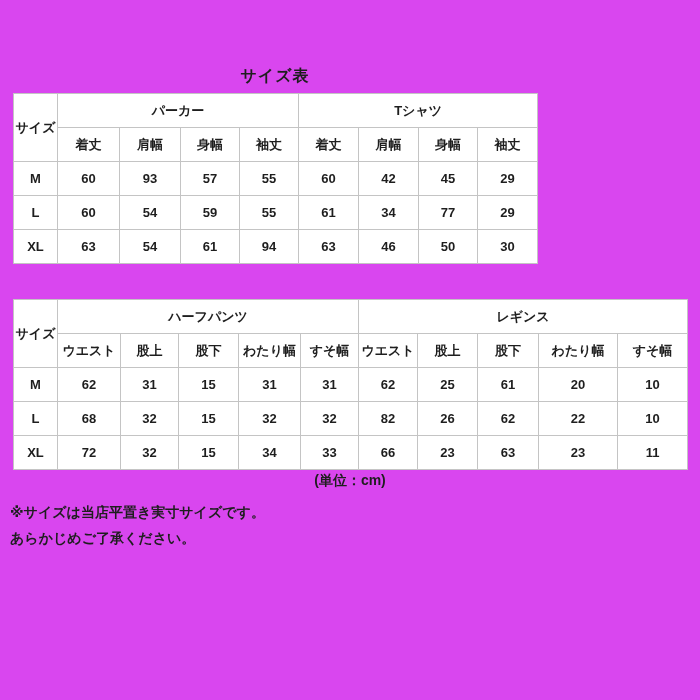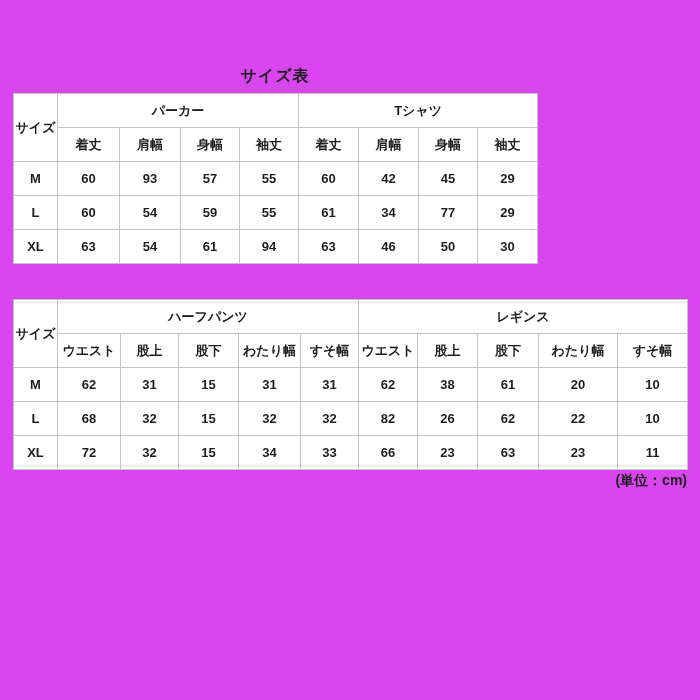--- a/index.html
+++ b/index.html
@@ -41,21 +41,21 @@
     font-weight: bold;
     color: #1e1e1e;
     padding: 0;
     height: 33px;
     overflow: hidden;
     white-space: nowrap;
   }
   .unit-note {
     width: 674px;
     margin: 2px 0 0 13px;
-    text-align: right;
+    text-align: center;
     font-size: 14px;
   }
   .footnotes {
     margin: 9px 0 0 10px;
   }
   .footnotes p {
     margin: 0;
     font-size: 14px;
     line-height: 26px;
   }
@@ -167,21 +167,21 @@
         </thead>
         <tbody>
           <tr>
             <th>M</th>
             <td>62</td>
             <td>31</td>
             <td>15</td>
             <td>31</td>
             <td>31</td>
             <td>62</td>
-            <td>38</td>
+            <td>25</td>
             <td>61</td>
             <td>20</td>
             <td>10</td>
           </tr>
           <tr>
             <th>L</th>
             <td>68</td>
             <td>32</td>
             <td>15</td>
             <td>32</td>
@@ -205,14 +205,16 @@
             <td>23</td>
             <td>11</td>
           </tr>
         </tbody>
       </table>
     </div>
 
   <div class="unit-note">(単位：cm)</div>
 
   <div class="footnotes">
+    <p>※サイズは当店平置き実寸サイズです。</p>
+    <p>あらかじめご了承ください。</p>
   </div>
 </div>
 
 </body></html>

